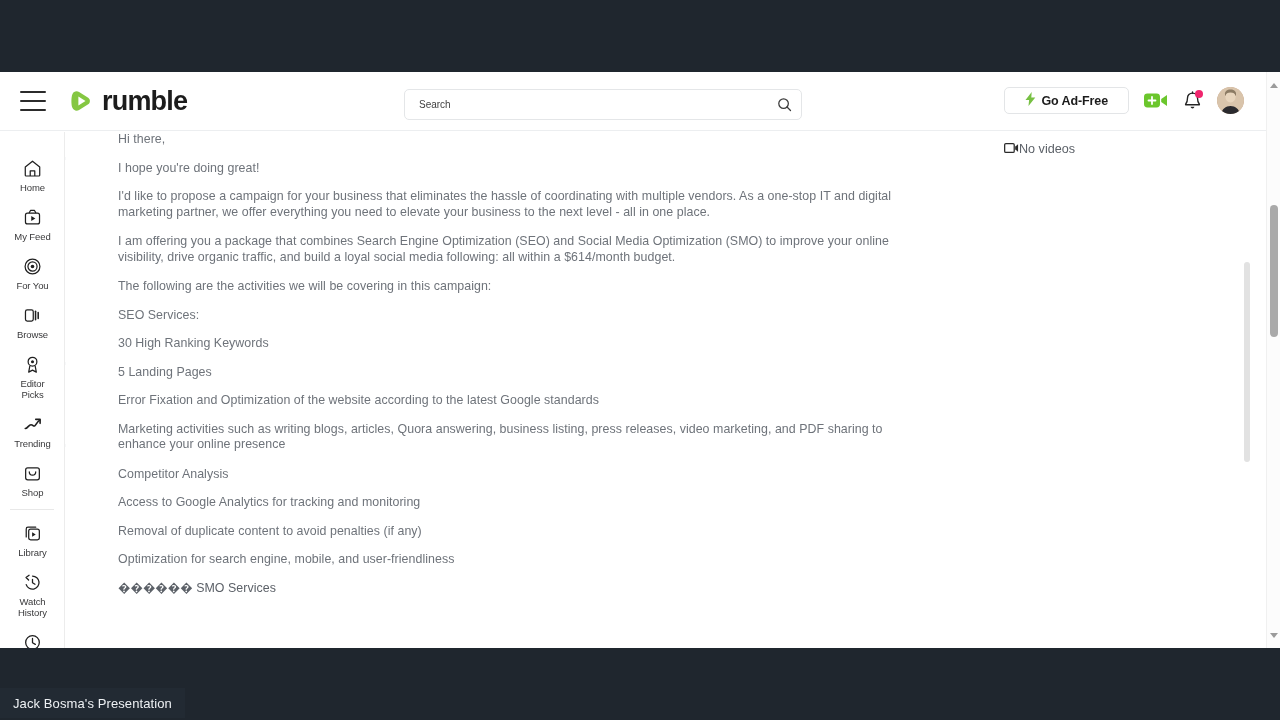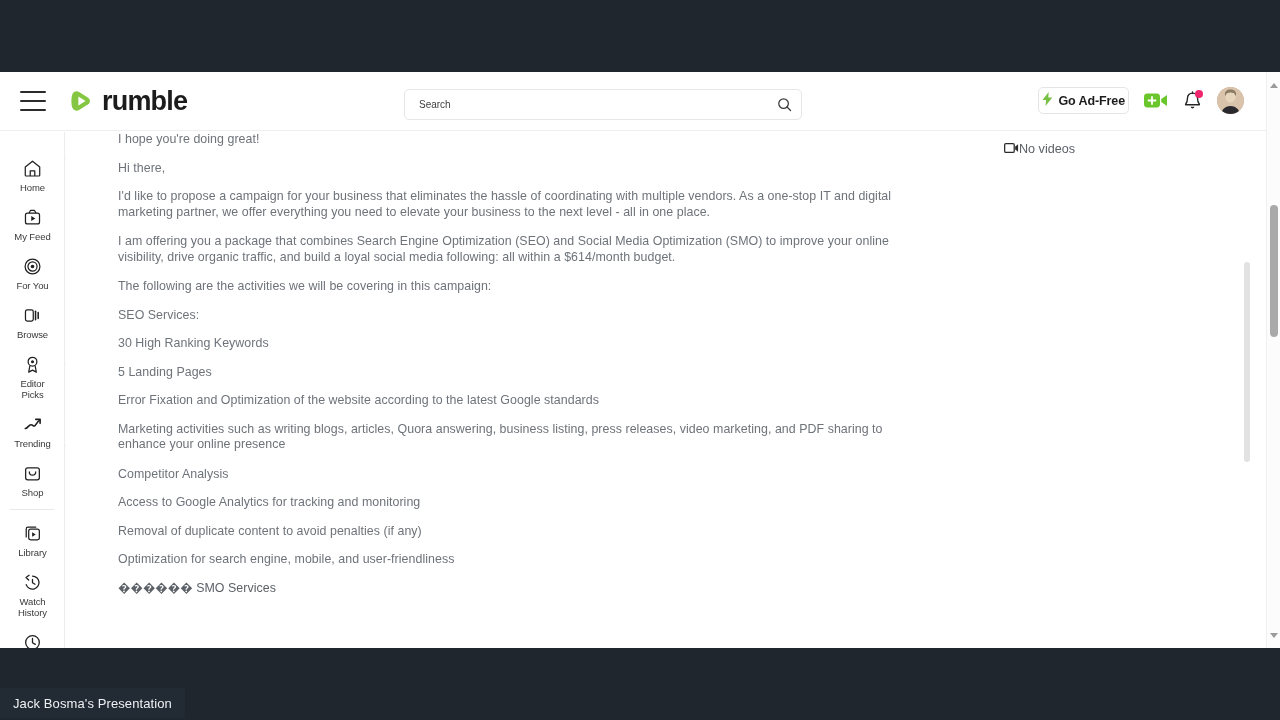--- a/index.html
+++ b/index.html
@@ -81,21 +81,21 @@
     cursor: pointer;
   }
 
   #header-right {
     position: absolute;
     right: 22px; top: 15px;
     display: flex; align-items: center; gap: 15px;
   }
   #adfree {
     display: flex; align-items: center; gap: 5px;
-    height: 27px; padding: 0 3px;
+    height: 27px; padding: 0 20px;
     border: 1px solid #e3e5e7; border-radius: 5px;
     background: #fff; cursor: pointer;
   }
   #adfree .label {
     font-size: 12.5px; font-weight: 700; color: #1c1c1c; letter-spacing: -0.1px;
   }
   .icon-btn { cursor: pointer; display: flex; align-items: center; position: relative; }
   .bell-dot {
     position: absolute; right: -1px; top: -1px;
     width: 8px; height: 8px; border-radius: 50%;
@@ -440,22 +440,22 @@
         <span>
           <svg width="15" height="12" viewBox="0 0 16 12">
             <rect x="0.7" y="1.3" width="10.2" height="9.4" rx="1.3" fill="none" stroke="#2b2b2b" stroke-width="1.35"></rect>
             <path d="M11.9 4.3 15 2.1v7.8l-3.1-2.2z" fill="#2b2b2b"></path>
           </svg>
         </span>
         <span class="label">No videos</span>
       </div>
 
       <div id="doc">
+        <p class="para" style="margin-top:0;">Hi there,</p>
         <p class="para">I hope you're doing great!</p>
-        <p class="para" style="margin-top:0;">Hi there,</p>
         <p class="para two-line" style="width:800px;">I'd like to propose a campaign for your business that eliminates the hassle of coordinating with multiple vendors. As a one-stop IT and digital marketing partner, we offer everything you need to elevate your business to the next level - all in one place.</p>
         <p class="para two-line" style="width:782px;">I am offering you a package that combines Search Engine Optimization (SEO) and Social Media Optimization (SMO) to improve your online visibility, drive organic traffic, and build a loyal social media following: all within a $614/month budget.</p>
         <p class="para">The following are the activities we will be covering in this campaign:</p>
         <p class="para">SEO Services:</p>
         <p class="para">30 High Ranking Keywords</p>
         <p class="para">5 Landing Pages</p>
         <p class="para">Error Fixation and Optimization of the website according to the latest Google standards</p>
         <p class="para two-line" style="width:780px;">Marketing activities such as writing blogs, articles, Quora answering, business listing, press releases, video marketing, and PDF sharing to enhance your online presence</p>
         <p class="para">Competitor Analysis</p>
         <p class="para">Access to Google Analytics for tracking and monitoring</p>

